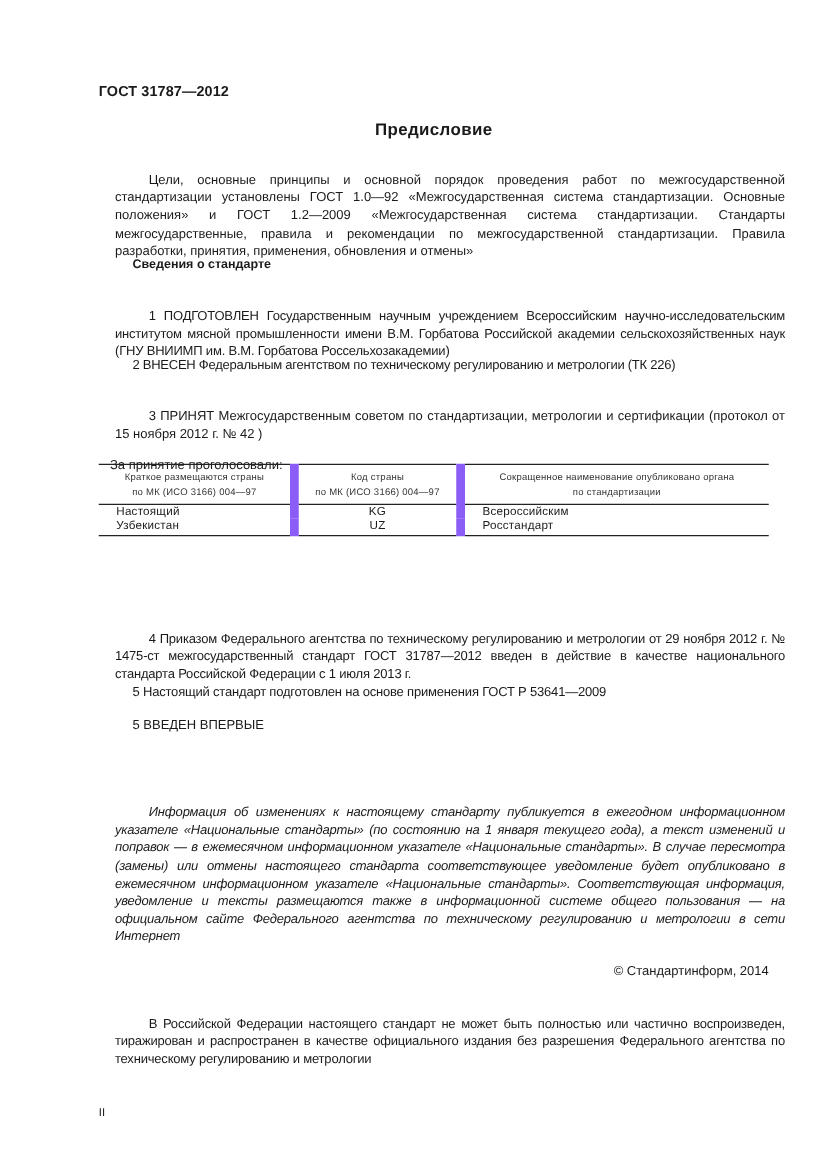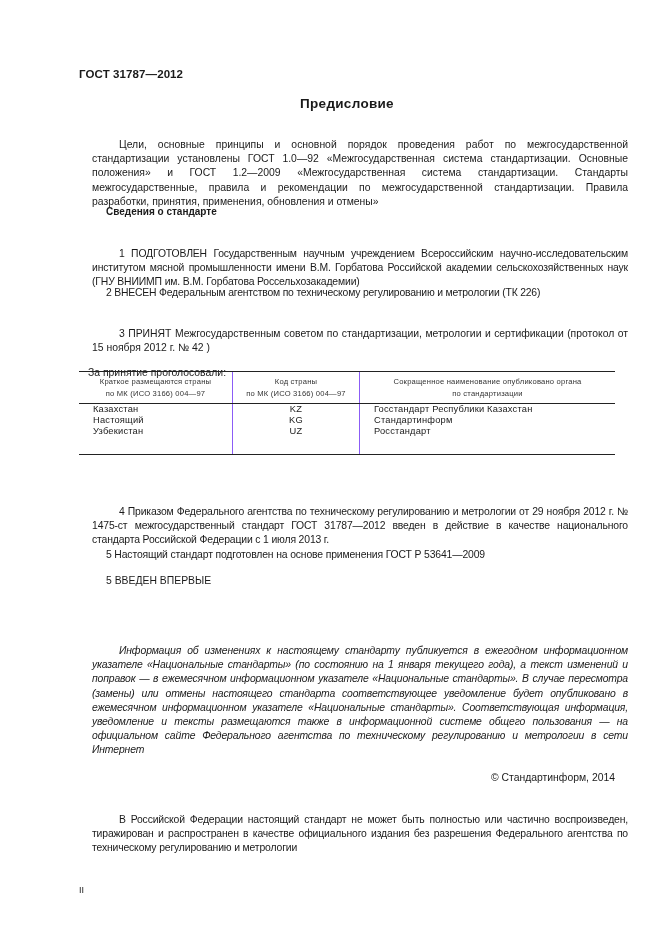--- a/index.html
+++ b/index.html
@@ -78,32 +78,32 @@
       text-align: center;
       vertical-align: middle;
       height: 31px;
       padding: 0 2px;
       border-top: 1px solid #222;
       border-bottom: 1.5px solid #222;
       color: #333;
     }
     .vote-table th + th,
     .vote-table td + td {
-      border-left: 1px solid #8b5cf6;
+      border-left: 7px solid #8b5cf6;
     }
     .vote-table td {
       line-height: 11.2px;
       padding: 0;
       vertical-align: top;
     }
     .vote-table tr.first td {
       padding-top: 3px;
     }
     .vote-table tr.last td {
-      padding-bottom: 16px;
+      padding-bottom: 2px;
       border-bottom: 1px solid #222;
     }
     .col-country { width: 139px; padding-left: 14px !important; }
     .col-code { width: 122px; text-align: center; }
     .col-body { padding-left: 14px !important; }
     .vote-table td.col-country { padding-left: 14px; }
     .vote-table td.col-body { padding-left: 13px; }
     .copyright {
       position: absolute;
       right: 46px;
@@ -151,44 +151,39 @@
           <span>по МК (ИСО 3166) 004—97</span>
         </th>
         <th>
           <span>Сокращенное наименование опубликовано органа</span><br>
           <span>по стандартизации</span>
         </th>
       </tr>
     </thead>
     <tbody>
       <tr>
-        <td class="col-country">Казахстан</td>
-        <td class="col-code">KZ</td>
-        <td class="col-body">Госстандарт Республики Казахстан</td>
-      </tr>
-      <tr>
         <td class="col-country">Настоящий</td>
         <td class="col-code">KG</td>
-        <td class="col-body">Стандартинформ</td>
+        <td class="col-body">Всероссийским</td>
       </tr>
       <tr class="last">
         <td class="col-country">Узбекистан</td>
         <td class="col-code">UZ</td>
         <td class="col-body">Росстандарт</td>
       </tr>
     </tbody>
   </table>
 
   <p class="para tight" style="top:492px;">4 Приказом Федерального агентства по техническому регулированию и метрологии от 29 ноября 2012 г. № 1475-ст межгосударственный стандарт ГОСТ 31787—2012 введен в действие в качестве национального стандарта Российской Федерации с 1 июля 2013 г.</p>
 
   <div class="plain-line" style="left:106px; top:548px; letter-spacing:-0.15px;">5 Настоящий стандарт подготовлен на основе применения ГОСТ Р 53641—2009</div>
 
   <div class="plain-line" style="left:106px; top:574px;">5 ВВЕДЕН ВПЕРВЫЕ</div>
 
   <p class="para italic tight" style="top:631px;">Информация об изменениях к настоящему стандарту публикуется в ежегодном информационном указателе «Национальные стандарты» (по состоянию на 1 января текущего года), а текст изменений и поправок — в ежемесячном информационном указателе «Национальные стандарты». В случае пересмотра (замены) или отмены настоящего стандарта соответствующее уведомление будет опубликовано в ежемесячном информационном указателе «Национальные стандарты». Соответствующая информация, уведомление и тексты размещаются также в информационной системе общего пользования — на официальном сайте Федерального агентства по техническому регулированию и метрологии в сети Интернет</p>
 
   <div class="copyright">© Стандартинформ, 2014</div>
 
-  <p class="para tight" style="top:800px;">В Российской Федерации настоящий стандарт не может быть полностью или частично воспроизведен, тиражирован и распространен в качестве официального издания без разрешения Федерального агентства по техническому регулированию и метрологии</p>
+  <p class="para tight" style="top:800px;">В Российской Федерации настоящего стандарт не может быть полностью или частично воспроизведен, тиражирован и распространен в качестве официального издания без разрешения Федерального агентства по техническому регулированию и метрологии</p>
 
   <div class="page-number">II</div>
 
 </div>
 
 </body></html>

